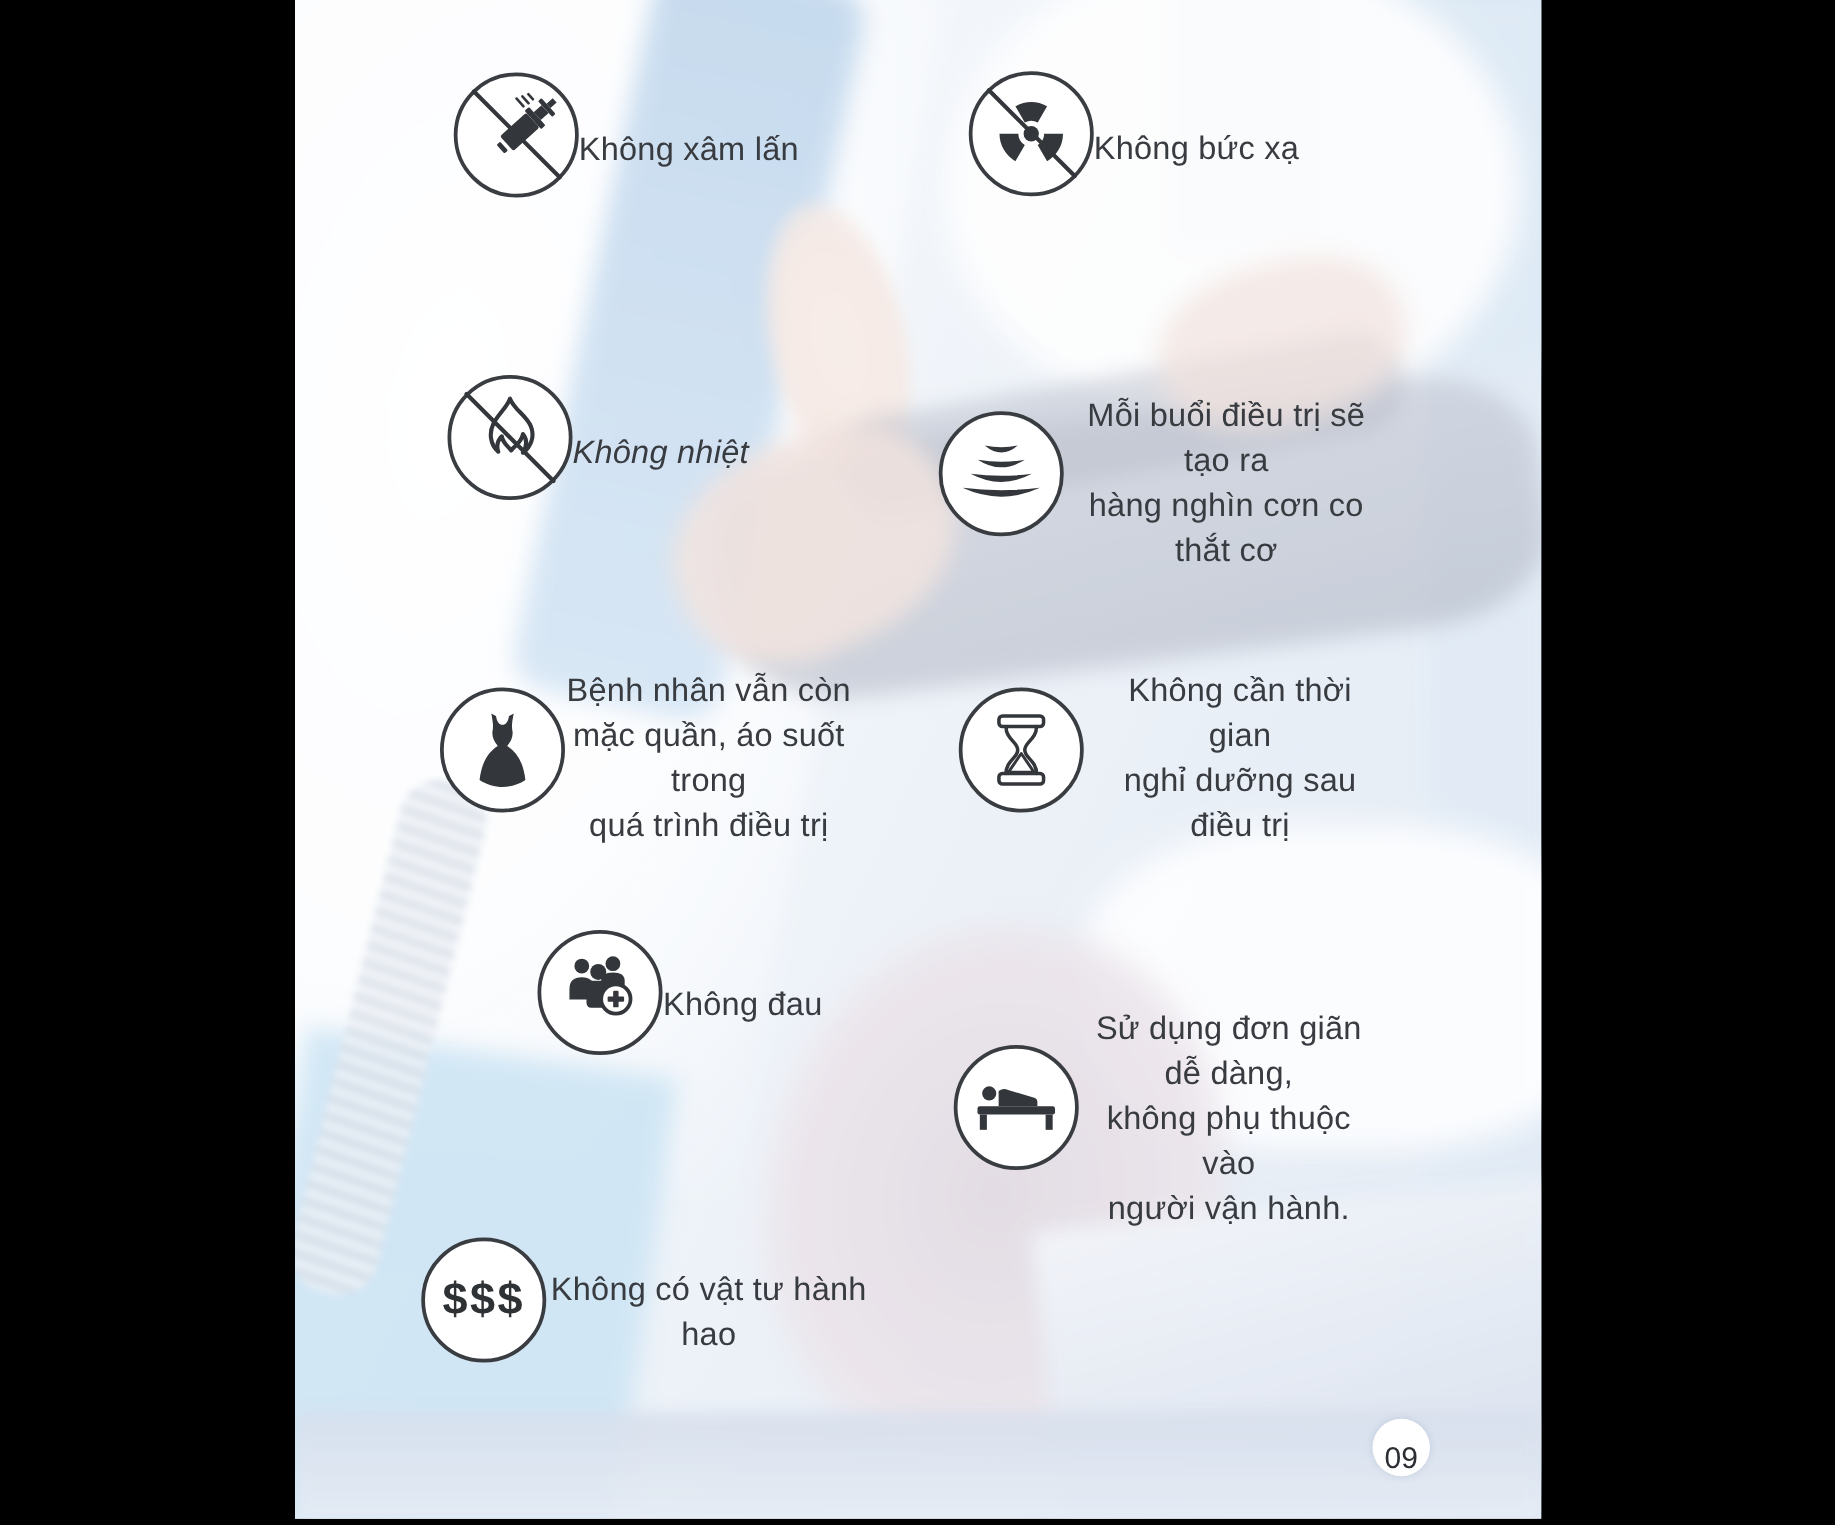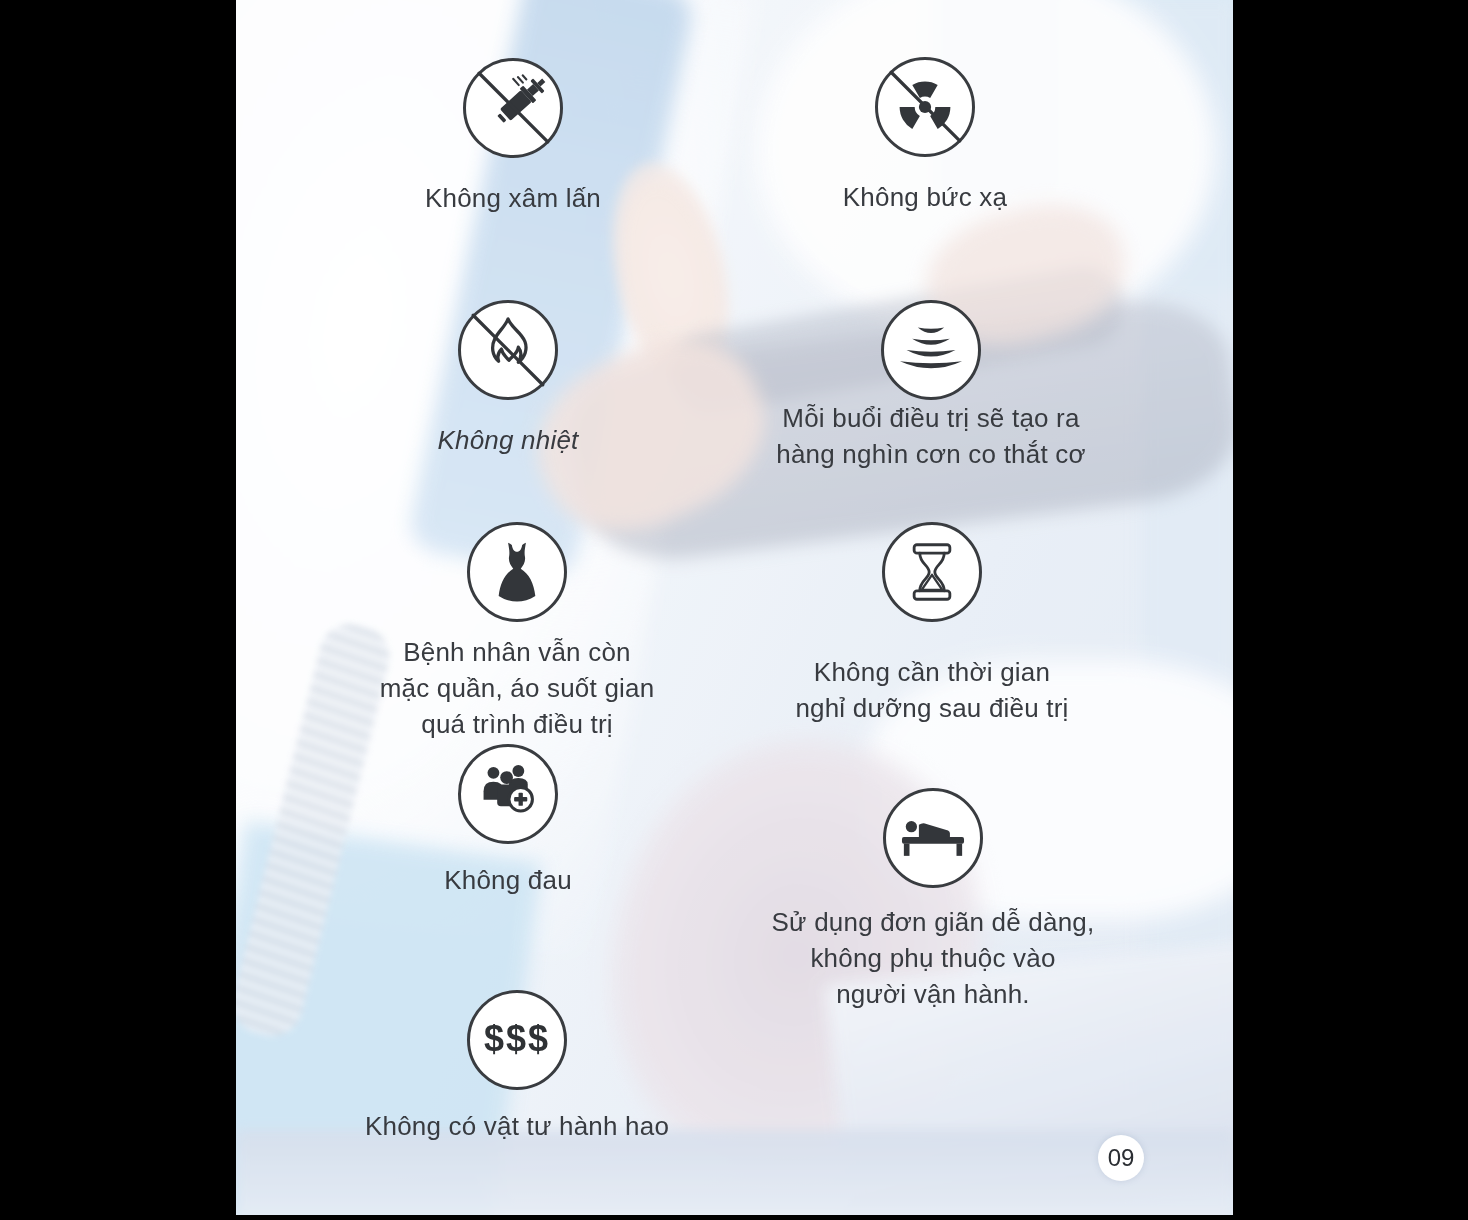--- a/index.html
+++ b/index.html
@@ -37,39 +37,39 @@
   .pillow{left:600px;top:960px;width:480px;height:240px;transform:rotate(-6deg);
     background:linear-gradient(170deg,#eef2f8,#ccd6e8);opacity:.95;filter:blur(8px);}
   .machine-bl{left:-20px;top:840px;width:300px;height:400px;transform:rotate(8deg);
     background:#badbf0;opacity:.85;filter:blur(10px);}
   .hose{left:40px;top:620px;width:70px;height:420px;transform:rotate(14deg);border-radius:30px;
     background:repeating-linear-gradient(5deg,#e8edf4 0 8px,#c9d2de 8px 14px);opacity:.8;filter:blur(3px);}
   .bottom-strip{left:0;top:1130px;width:100%;height:90px;
     background:linear-gradient(#c9d4e6,#dfe7f2);opacity:.9;filter:blur(6px);}
   .veil{left:0;top:0;width:100%;height:100%;background:rgba(255,255,255,0.25);}
 
-  .feature{position:absolute;display:flex;flex-direction:column;align-items:center;}
+  .feature{position:absolute;display:flex;flex-direction:row;align-items:center;}
   .icon-circle{
     width:100px;height:100px;border-radius:50%;background:#fff;border:3px solid #393c40;
     box-sizing:border-box;display:flex;align-items:center;justify-content:center;flex:0 0 auto;
   }
   .icon-circle svg{display:block;}
   .label{
     text-align:center;color:#383b40;font-size:26px;line-height:36px;white-space:pre-line;
     letter-spacing:0.2px;
   }
   .mt22{margin-top:22px;} .mt18{margin-top:18px;} .mt16{margin-top:16px;}
-  .mt12{margin-top:12px;} .mt8{margin-top:0;}
+  .mt12{margin-top:12px;} .mt8{margin-top:14px;}
   .dollar{
     font-size:36px;font-weight:700;color:#2f3235;letter-spacing:2px;line-height:1;
     transform:translateY(-1px);
   }
   .page-badge{
     position:absolute;left:862px;top:1135px;width:46px;height:46px;border-radius:50%;background:#fff;
-    display:flex;align-items:center;justify-content:center;color:#2b2e33;font-size:24px;
+    display:flex;align-items:flex-end;justify-content:center;color:#2b2e33;font-size:24px;
     box-shadow:0 0 6px rgba(120,140,170,.25);
   }
   .stroke{fill:none;stroke:#33363a;stroke-linecap:round;stroke-linejoin:round;}
   .fill{fill:#33363a;stroke:none;}
 </style>
 </head>
 <body>
 
 <div class="page">
   <div class="blob coat"></div>
@@ -151,21 +151,21 @@
 hàng nghìn cơn co thắt cơ</div>
   </div>
 
   <div class="feature" style="left:116px;top:522px;width:330px;">
     <div class="icon-circle">
       <svg width="94" height="94" viewBox="0 0 100 100">
         <path class="fill" d="M40.5 19 C41.5 25 42.5 29 41.5 34 C40.8 38.5 43 43 46 46.5 C37 52 32 62 30.5 75.5 C36.5 79.5 43.5 81.5 50 81.5 C56.5 81.5 63.5 79.5 69.5 75.5 C68 62 63 52 54 46.5 C57 43 59.2 38.5 58.5 34 C57.5 29 58.5 25 59.5 19 C58 19.8 56.5 20.6 55.5 21.2 C54.8 25.5 53 28.5 50 28.5 C47 28.5 45.2 25.5 44.5 21.2 C43.5 20.6 42 19.8 40.5 19 Z"></path>
       </svg>
     </div>
     <div class="label mt12">Bệnh nhân vẫn còn
-mặc quần, áo suốt gian
+mặc quần, áo suốt trong
 quá trình điều trị</div>
   </div>
 
   <div class="feature" style="left:531px;top:522px;width:330px;gap:20px;">
     <div class="icon-circle">
       <svg width="94" height="94" viewBox="0 0 100 100">
         <rect x="31" y="21" width="38" height="9" rx="3" class="stroke" stroke-width="3"></rect>
         <rect x="31" y="70" width="38" height="9" rx="3" class="stroke" stroke-width="3"></rect>
         <path d="M37 30 C37 41 47 43 47 50 C47 57 37 59 37 70" class="stroke" stroke-width="3"></path>
         <path d="M63 30 C63 41 53 43 53 50 C53 57 63 59 63 70" class="stroke" stroke-width="3"></path>

